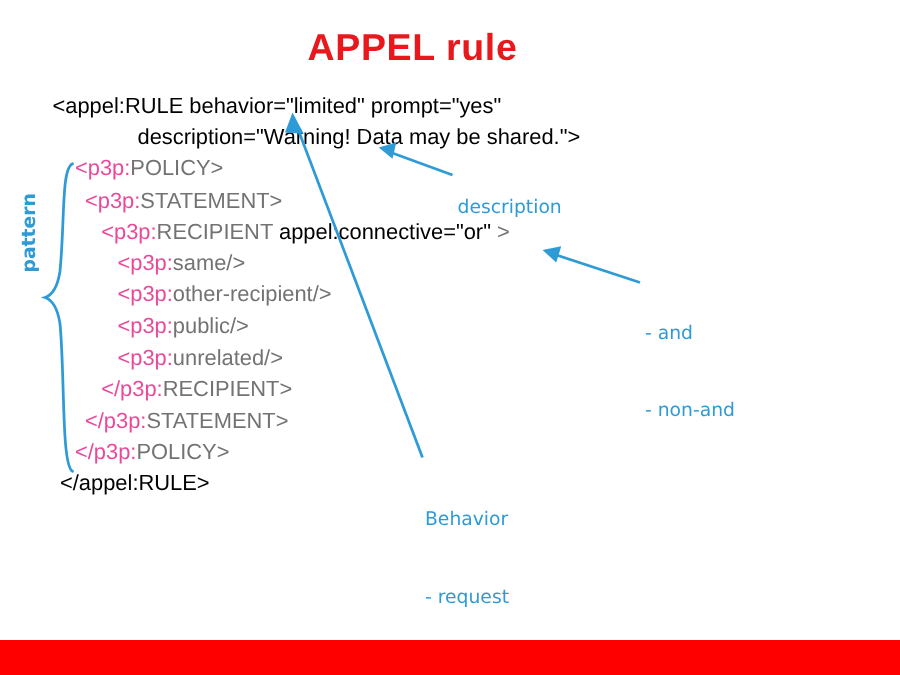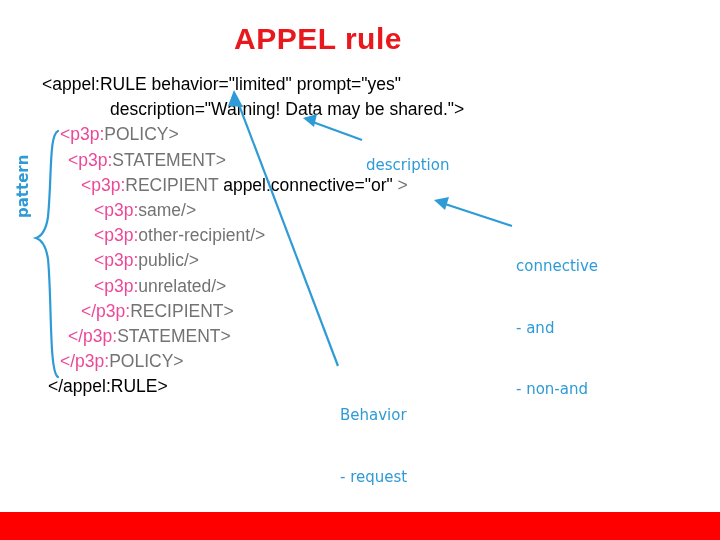--- a/index.html
+++ b/index.html
@@ -21,20 +21,21 @@
     position: absolute;
     left: 0;
     top: 22px;
     width: 636px;
     text-align: center;
     font-family: "Liberation Sans", sans-serif;
     font-size: 30px;
     font-weight: bold;
     color: #e8181c;
     letter-spacing: 0.5px;
+    padding-left: 12px;
   }
 
   
   #code {
     position: absolute;
     left: 42px;
     top: 72px;
     width: 520px;
     font-family: "Liberation Sans", sans-serif;
     font-size: 17.5px;
@@ -109,21 +110,20 @@
 
   <div id="code"><div class="line" style="padding-left: 0px;"><span class="blk">&lt;appel:RULE behavior="limited" prompt="yes"</span></div><div class="line" style="padding-left: 68px;"><span class="blk">description="Warning! Data may be shared."&gt;</span></div><div class="line" style="padding-left: 18px;"><span class="drk">&lt;p3p:</span><span class="red">POLICY&gt;</span></div><div class="line" style="padding-left: 26px;"><span class="drk">&lt;p3p:</span><span class="red">STATEMENT&gt;</span></div><div class="line" style="padding-left: 39px;"><span class="drk">&lt;p3p:</span><span class="red">RECIPIENT</span><span class="blk"> appel:connective="or" </span><span class="red">&gt;</span></div><div class="line" style="padding-left: 52px;"><span class="drk">&lt;p3p:</span><span class="red">same/&gt;</span></div><div class="line" style="padding-left: 52px;"><span class="drk">&lt;p3p:</span><span class="red">other-recipient/&gt;</span></div><div class="line" style="padding-left: 52px;"><span class="drk">&lt;p3p:</span><span class="red">public/&gt;</span></div><div class="line" style="padding-left: 52px;"><span class="drk">&lt;p3p:</span><span class="red">unrelated/&gt;</span></div><div class="line" style="padding-left: 39px;"><span class="drk">&lt;/p3p:</span><span class="red">RECIPIENT&gt;</span></div><div class="line" style="padding-left: 26px;"><span class="drk">&lt;/p3p:</span><span class="red">STATEMENT&gt;</span></div><div class="line" style="padding-left: 18px;"><span class="drk">&lt;/p3p:</span><span class="red">POLICY&gt;</span></div><div class="line" style="padding-left: 6px;"><span class="blk">&lt;/appel:RULE&gt;</span></div></div>
 
   <div id="pattern-label">pattern</div>
 
   <div class="anno" id="anno-description">
     <span class="head">description</span>
   </div>
 
   <div class="anno" id="anno-connective">
-    <span class="head">connective</span>
     <span class="opt">- and</span>
     <span class="opt">- non-and</span>
     
     
   </div>
 
   <div class="anno" id="anno-behavior">
     <span class="head">Behavior</span>
     <span class="opt">- request</span>
     <span class="opt">- block</span>

